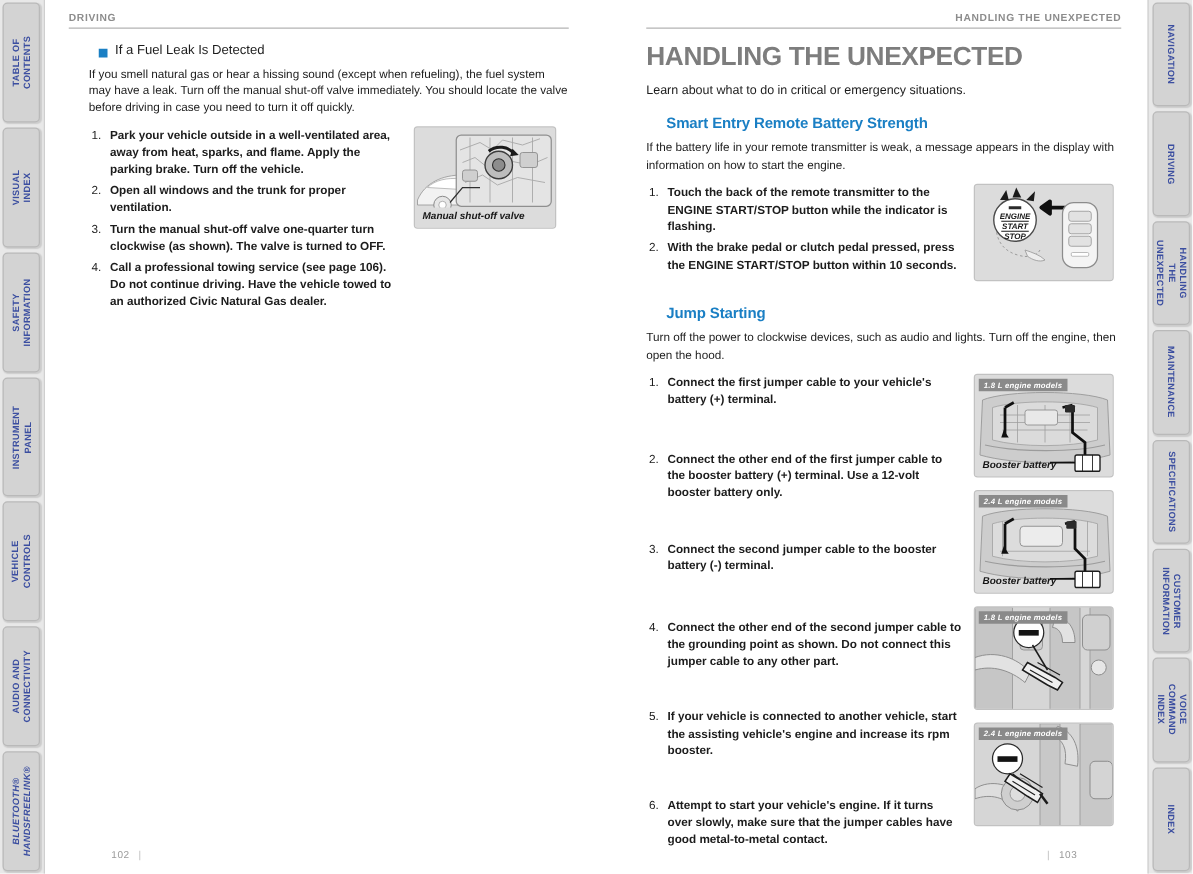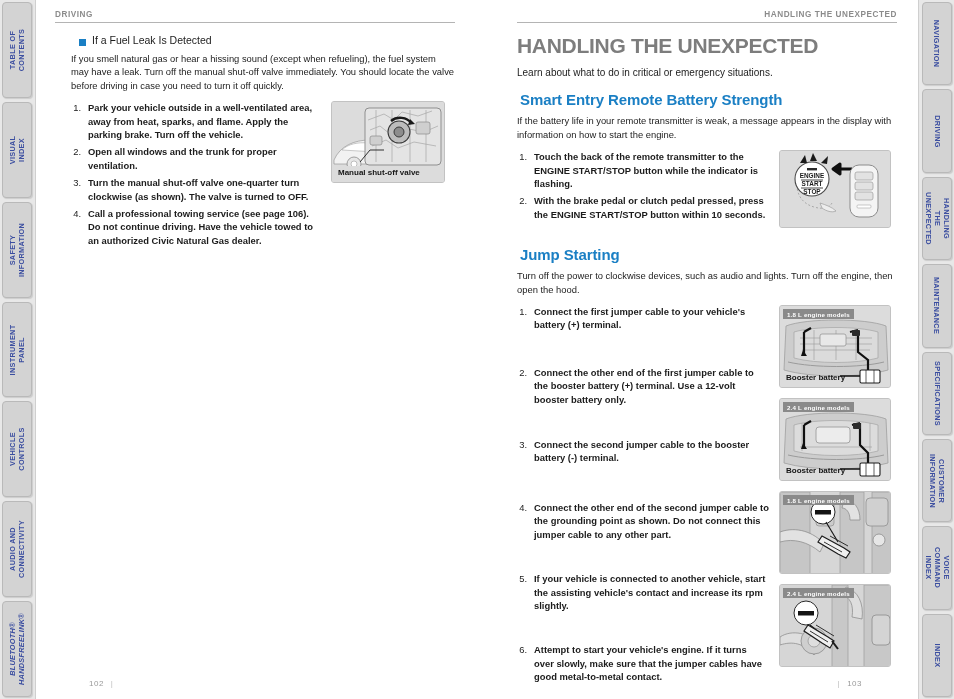--- a/index.html
+++ b/index.html
@@ -156,42 +156,43 @@
     margin: 0 0 9px 0;
     line-height: 23px;
   }
   .intro {
     font-size: 10px;
     line-height: 13.4px;
     color: #1c1c1c;
     margin: 0 0 12px 0;
   }
   .blue-head {
-    font-size: 15px;
+    font-size: 12px;
     font-weight: bold;
     color: #1a7fc4;
-    margin: 0 0 6px 3px;
+    margin: 0 0 6px 16px;
     letter-spacing: -0.1px;
   }
   .right-cols {
     display: flex;
   }
   .right-text-col { width: 252px; flex: 0 0 252px; }
   .right-fig-col { flex: 1 1 auto; padding-left: 10px; }
 
   .spacer-s { height: 18px; }
 
   
   .fig {
     background: #dcdcdc;
     border: 1px solid #c2c2c2;
     border-radius: 3px;
     position: relative;
     overflow: hidden;
     box-sizing: border-box;
+    font-style: italic;
   }
   .fig-caption-tag {
     position: absolute;
     top: 3px;
     left: 3px;
     background: #8a8a8a;
     color: #fff;
     font-size: 6.2px;
     font-weight: bold;
     padding: 1.5px 4px;
@@ -403,21 +404,21 @@
         <li style="margin-bottom:36px;">
           <span class="num">3.</span>
           <span class="txt">Connect the second jumper cable to the booster battery (-) terminal.</span>
         </li>
         <li style="margin-bottom:31px;">
           <span class="num">4.</span>
           <span class="txt">Connect the other end of the second jumper cable to the grounding point as shown. Do not connect this jumper cable to any other part.</span>
         </li>
         <li style="margin-bottom:31px;">
           <span class="num">5.</span>
-          <span class="txt">If your vehicle is connected to another vehicle, start the assisting vehicle's contact and increase its rpm slightly.</span>
+          <span class="txt">If your vehicle is connected to another vehicle, start the assisting vehicle's engine and increase its rpm booster.</span>
         </li>
         <li>
           <span class="num">6.</span>
           <span class="txt">Attempt to start your vehicle's engine. If it turns over slowly, make sure that the jumper cables have good metal-to-metal contact.</span>
         </li>
       </ol>
     </div>
 
     <div class="right-fig-col">
 

